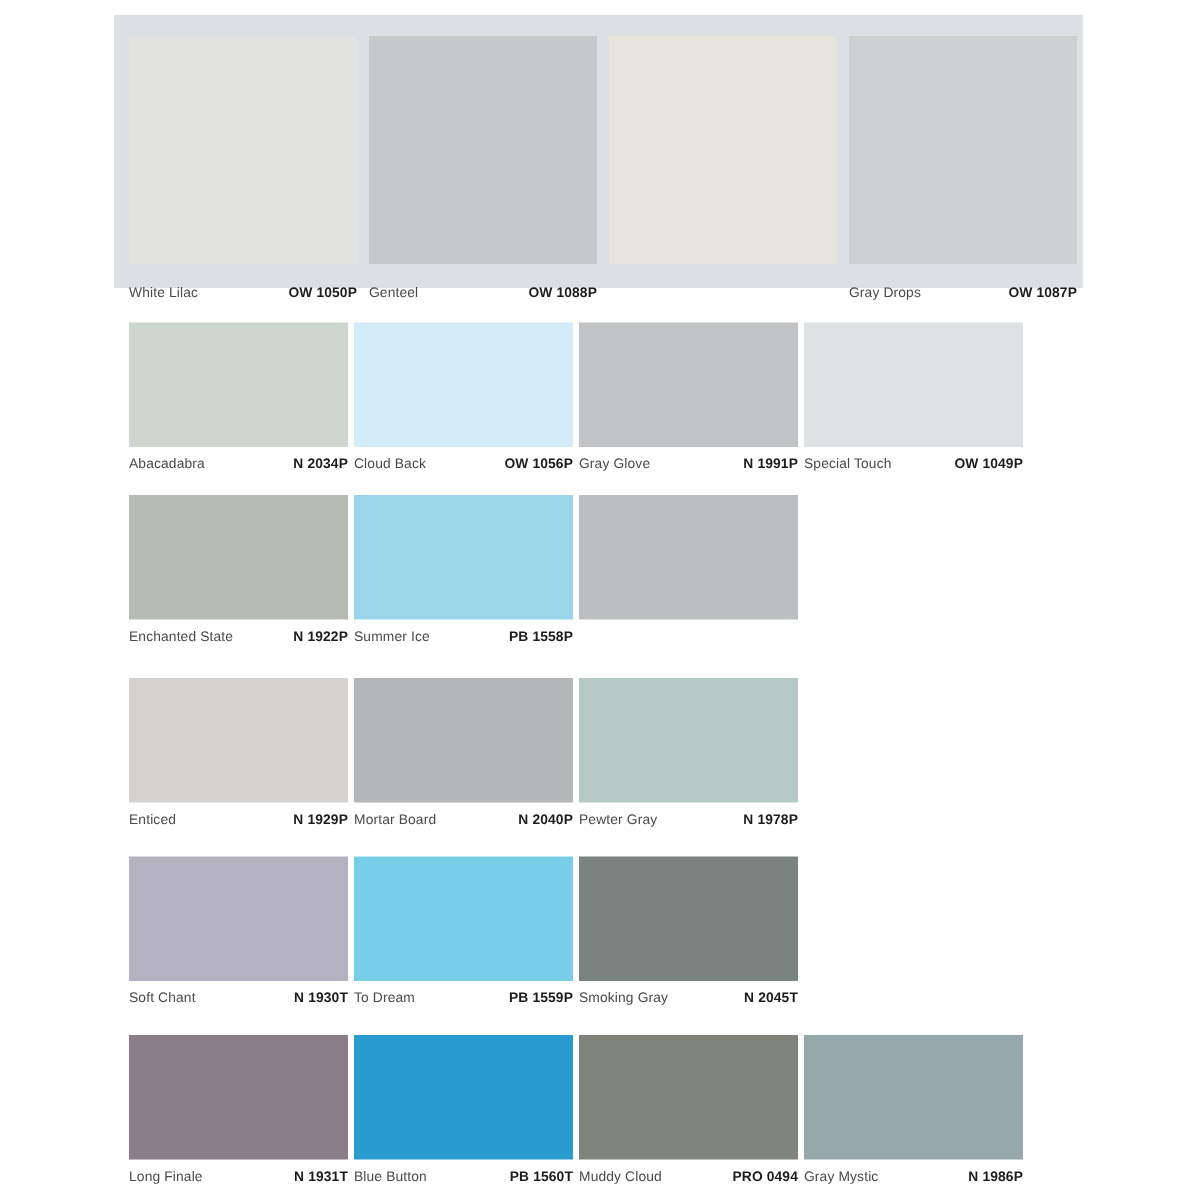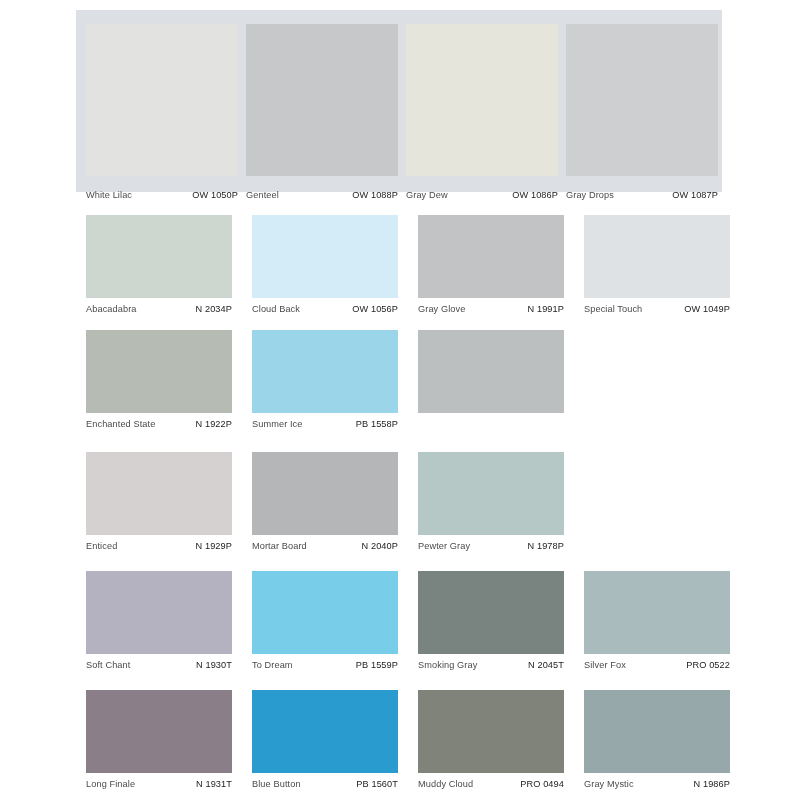--- a/index.html
+++ b/index.html
@@ -44,21 +44,21 @@
     position: absolute;
     left: 86px;
     width: 660px;
     display: flex;
     flex-direction: row;
     gap: 0px;
   }
 
   .swatch-cell {
     width: 146px;
-    margin-right: 20px;
+    margin-right: 4px;
     display: flex;
     flex-direction: column;
   }
   .swatch-cell:last-child { margin-right: 0; justify-content: space-between; }
 
   .swatch-chip {
     width: 146px;
     display: block;
   }
 
@@ -76,21 +76,21 @@
   .swatch-name {
     font-size: 9.2px;
     color: #4a4a4a;
     letter-spacing: 0.1px;
     white-space: nowrap;
     line-height: 12px;
   }
 
   .swatch-code {
     font-size: 9.2px;
-    font-weight: normal;
+    font-weight: bold;
     color: #1c1c1c;
     letter-spacing: 0.1px;
     white-space: nowrap;
     line-height: 12px;
   }
 
   
   .row-0 { top: 24px; }
   .row-0 .swatch-chip { height: 152px; }
   .row-0 .swatch-cell { width: 152px; margin-right: 8px; }
@@ -130,24 +130,20 @@
         </div>
         <div class="swatch-cell">
           <div class="swatch-chip" style="background: rgb(199, 200, 201);"></div>
           <div class="swatch-caption">
             <span class="swatch-name">Genteel</span>
             <span class="swatch-code">OW 1088P</span>
           </div>
         </div>
         <div class="swatch-cell">
           <div class="swatch-chip" style="background: rgb(229, 229, 220);"></div>
-          <div class="swatch-caption">
-            <span class="swatch-name">Gray Dew</span>
-            <span class="swatch-code">OW 1086P</span>
-          </div>
         </div>
         <div class="swatch-cell">
           <div class="swatch-chip" style="background: rgb(206, 207, 209);"></div>
           <div class="swatch-caption">
             <span class="swatch-name">Gray Drops</span>
             <span class="swatch-code">OW 1087P</span>
           </div>
         </div>
       </div>
       <div class="swatch-row row-1">
@@ -237,27 +233,20 @@
             <span class="swatch-code">PB 1559P</span>
           </div>
         </div>
         <div class="swatch-cell">
           <div class="swatch-chip" style="background: rgb(121, 131, 127);"></div>
           <div class="swatch-caption">
             <span class="swatch-name">Smoking Gray</span>
             <span class="swatch-code">N 2045T</span>
           </div>
         </div>
-        <div class="swatch-cell">
-          <div class="swatch-chip" style="background: rgb(169, 187, 189);"></div>
-          <div class="swatch-caption">
-            <span class="swatch-name">Silver Fox</span>
-            <span class="swatch-code">PRO 0522</span>
-          </div>
-        </div>
       </div>
       <div class="swatch-row row-5">
         <div class="swatch-cell">
           <div class="swatch-chip" style="background: rgb(138, 127, 137);"></div>
           <div class="swatch-caption">
             <span class="swatch-name">Long Finale</span>
             <span class="swatch-code">N 1931T</span>
           </div>
         </div>
         <div class="swatch-cell">

